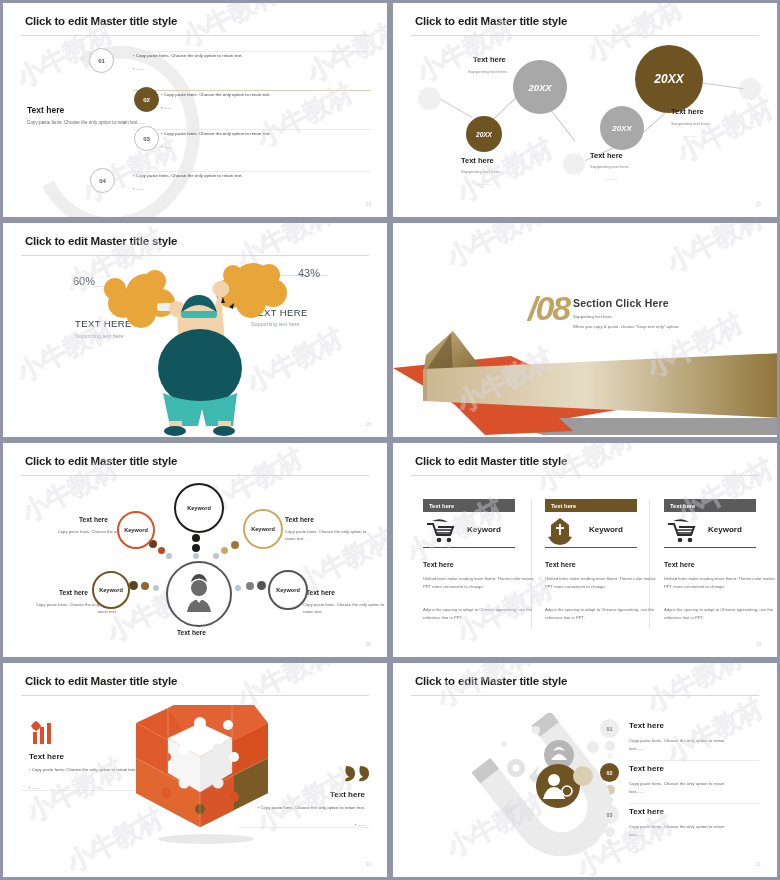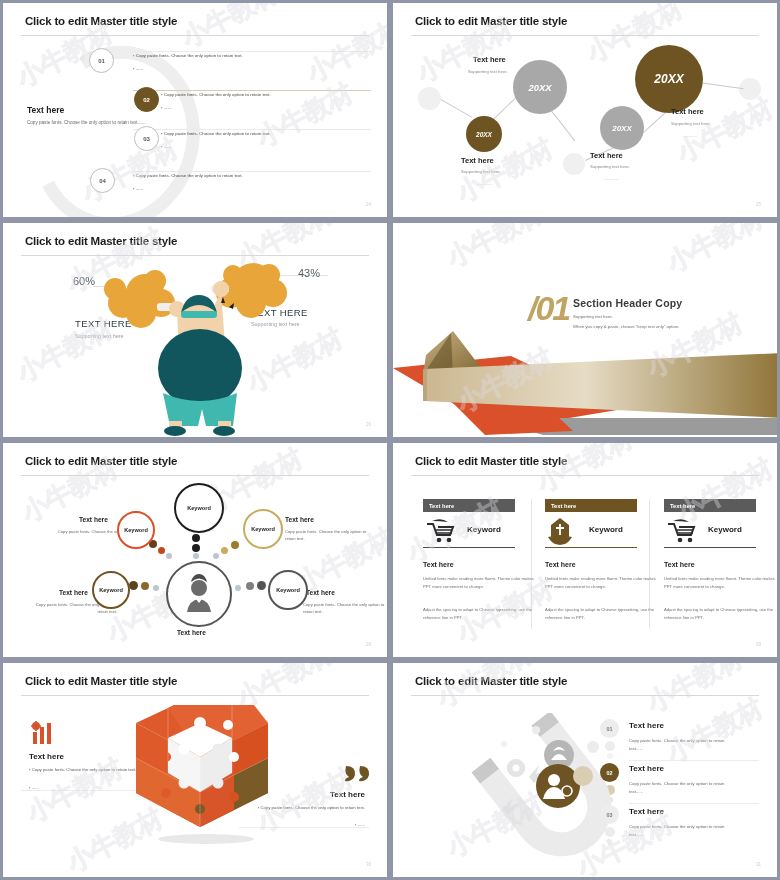--- a/index.html
+++ b/index.html
@@ -268,22 +268,22 @@
       <polygon points="0,45 118,33 230,86 105,107" fill="#d9502a"></polygon>
       <polygon points="90,95 390,95 390,112 150,112" fill="#9b9b9b"></polygon>
       <polygon points="60,40 30,72 98,75 70,34" fill="#d9502a" opacity=".9"></polygon>
       <polygon points="30,50 110,42 180,108 92,112" fill="#d9502a"></polygon>
       <polygon points="33,32 60,8 92,50 30,52" fill="url(#gP)"></polygon>
       <polygon points="30,52 58,10 60,52" fill="#5d4c22" opacity=".55"></polygon>
       <polygon points="30,46 390,30 390,95 30,78" fill="url(#gA)"></polygon>
       <polygon points="30,46 30,78 34,78 34,46" fill="#bba57a"></polygon>
     </svg>
 
-    <div class="bignum" style="left:135px;top:66px;z-index:6">/01</div>
-    <div class="shead" style="left:180px;top:74px;z-index:6">Section Header Copy</div>
+    <div class="bignum" style="left:135px;top:66px;z-index:6">/08</div>
+    <div class="shead" style="left:180px;top:74px;z-index:6">Section Click Here</div>
     <div class="ssub" style="left:180px;top:91px;z-index:6">Supporting text here.</div>
     <div class="ssub" style="left:180px;top:101px;z-index:6">When you copy &amp; paste, choose "keep text only" option.</div>
 
     <div class="pnum">27</div>
   </div>
 
   <div class="slide">
     <div class="wm">
       <span style="left:15px;top:30px">小牛教材</span>
         <span style="left:200px;top:20px">小牛教材</span>

